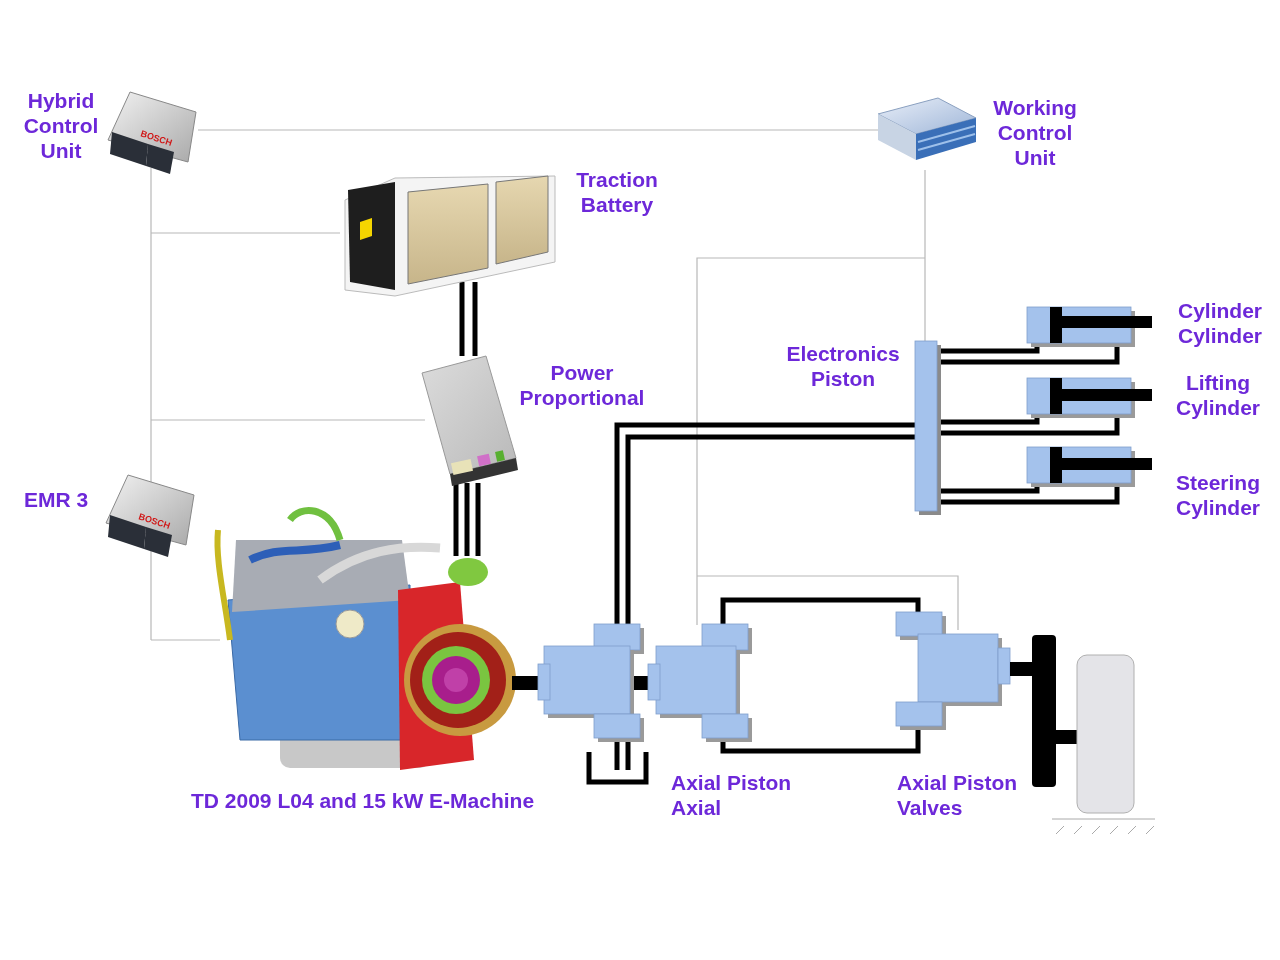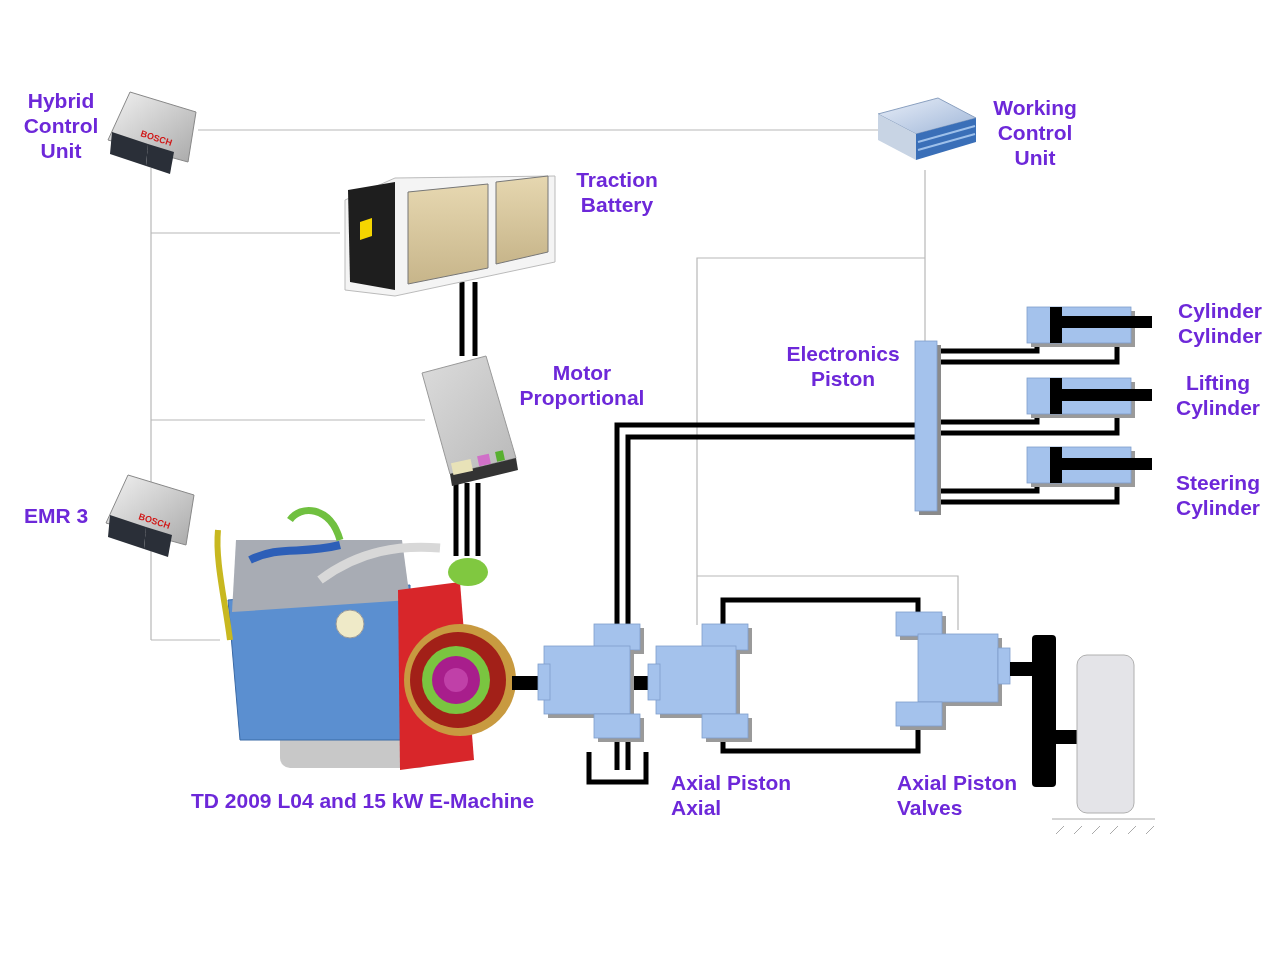--- a/index.html
+++ b/index.html
@@ -209,25 +209,25 @@
   <span>Control</span>
   <span>Unit</span>
 </div>
 
 <div class="lbl" style="left:562px; top:167px; width:110px;">
   <span>Traction</span>
   <span>Battery</span>
 </div>
 
 <div class="lbl" style="left:516px; top:360px; width:132px;">
-  <span>Motor</span>
+  <span>Power</span>
   <span>Proportional</span>
 </div>
 
-<div class="lbl left" style="left:24px; top:503px;">
+<div class="lbl left" style="left:24px; top:487px;">
   <span>EMR 3</span>
 </div>
 
 <div class="lbl left" style="left:191px; top:788px;">
   <span>TD 2009 L04 and 15 kW E-Machine</span>
 </div>
 
 <div class="lbl" style="left:773px; top:341px; width:140px;">
   <span>Electronics</span>
   <span>Piston</span>

